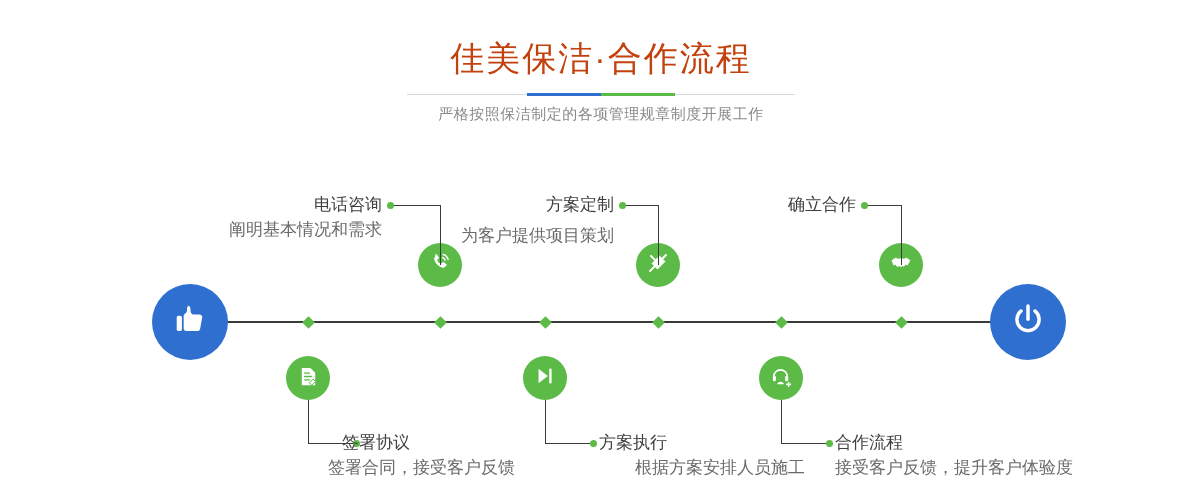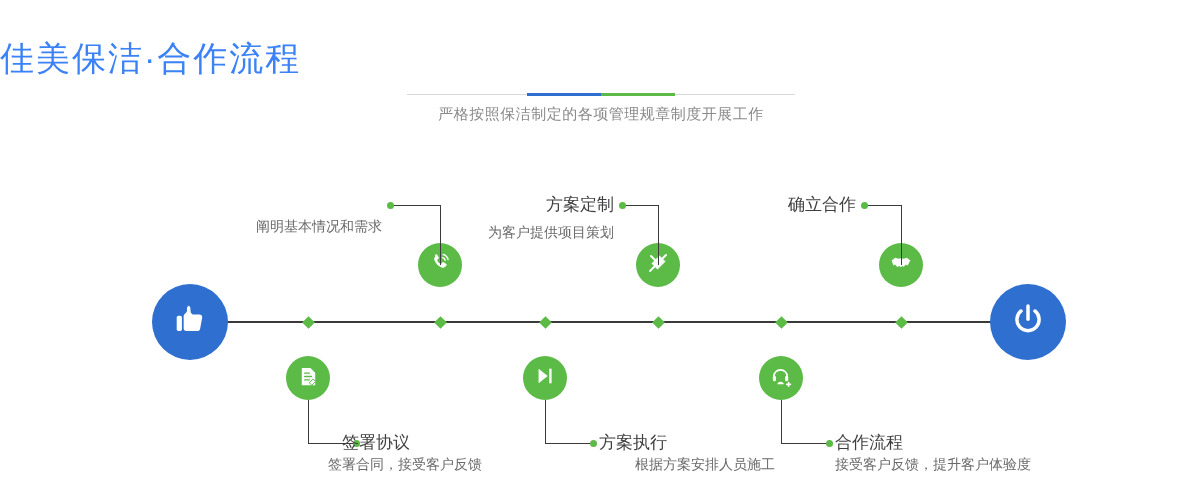--- a/index.html
+++ b/index.html
@@ -17,24 +17,24 @@
     background: #ffffff;
     overflow: hidden;
   }
 
   
   .title {
     position: absolute;
     top: 38px;
     left: 0;
     width: 1202px;
-    text-align: left;
+    text-align: center;
     font-size: 34px;
     letter-spacing: 2px;
-    color: #3b82f6;
+    color: #c2410c;
     font-weight: normal;
     line-height: 1.2;
   }
   .title-rules {
     position: absolute;
     top: 92px;
     left: 0;
     width: 1202px;
     height: 4px;
     display: flex;
@@ -136,21 +136,21 @@
   }
 
   .label-title {
     position: absolute;
     font-size: 17px;
     color: #3f3f3f;
     white-space: nowrap;
   }
   .label-desc {
     position: absolute;
-    font-size: 14px;
+    font-size: 17px;
     color: #6a6a6a;
     white-space: nowrap;
   }
   .label-title.r, .label-desc.r { text-align: right; }
 </style>
 </head>
 <body>
 
 <div id="stage">
 
@@ -189,20 +189,21 @@
       <svg width="24" height="24" viewBox="0 0 24 24" fill="#ffffff">
         <path d="M7.4 3.6c.5-.5 1.3-.4 1.7.2l1.6 2.4c.3.5.2 1.1-.2 1.5l-1 .9c-.2.2-.3.5-.2.8.5 1.4 1.9 2.8 3.3 3.3.3.1.6 0 .8-.2l.9-1c.4-.4 1-.5 1.5-.2l2.4 1.6c.6.4.7 1.2.2 1.7l-1.2 1.2c-.9.9-2.3 1.2-3.5.7-3.3-1.3-6-4-7.3-7.3-.5-1.2-.2-2.6.7-3.5z"></path>
         <path d="M15.2 3.6a6.6 6.6 0 0 1 4.8 4.8" stroke="#ffffff" stroke-width="1.5" fill="none" stroke-linecap="round"></path>
         <path d="M14.6 6.6a3.8 3.8 0 0 1 2.6 2.6" stroke="#ffffff" stroke-width="1.4" fill="none" stroke-linecap="round"></path>
       </svg>
     </span>
   </div>
   <div class="stem" style="left:440px; top:205px; height:60px;"></div>
   <div class="stem-h" style="left:390px; top:205px; width:50px;"></div>
   <div class="stem-dot" style="left:390px; top:205px;"></div>
+  <div class="label-title r" style="left:170px; top:193px; width:212px;">电话咨询</div>
   <div class="label-desc r" style="left:130px; top:218px; width:252px;">阐明基本情况和需求</div>
 
   <div class="node-dot" style="left:308px; top:322px;"></div>
   <div class="circle-icon" style="left:308px; top:378px;">
     <span>
       <svg width="23" height="23" viewBox="0 0 24 24" fill="#ffffff">
         <path d="M5 3h9l5 5v13H5z" fill="#ffffff"></path>
         <path d="M8 8.5h5M8 12h7M8 15.5h5" stroke="#5cba47" stroke-width="1.5" stroke-linecap="round"></path>
         <path d="M16.8 14.6l2.6 2.6-4 4-2.6-2.6z" fill="#ffffff" stroke="#5cba47" stroke-width="1"></path>
       </svg>

